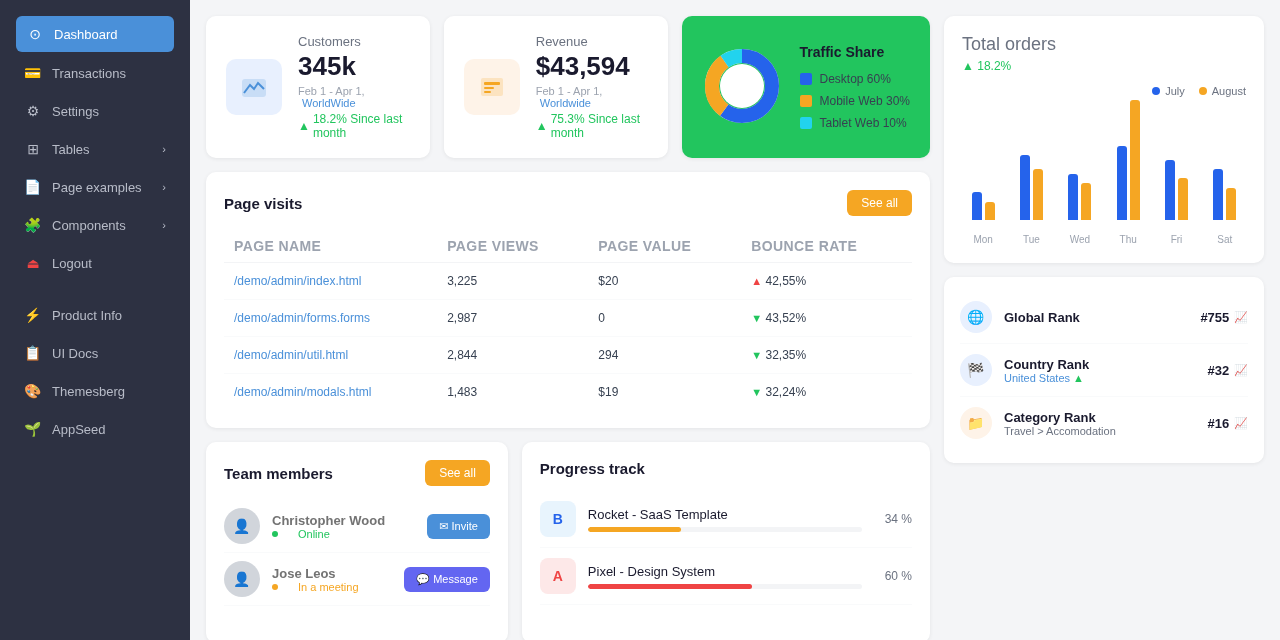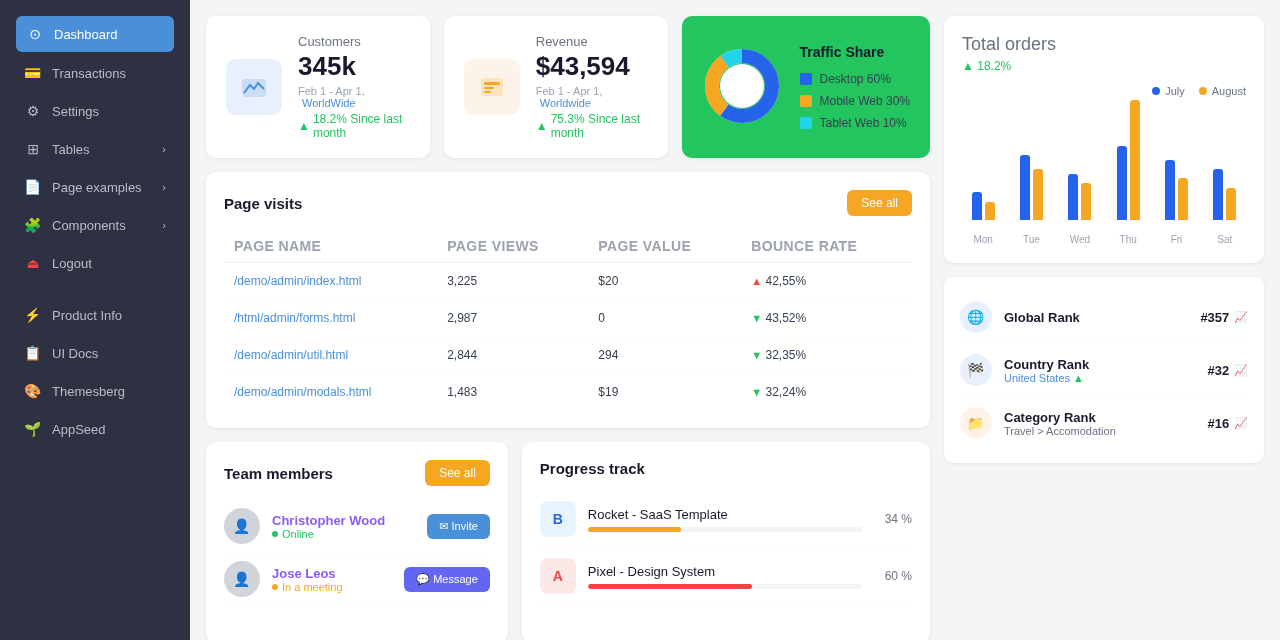--- a/index.html
+++ b/index.html
@@ -56,22 +56,22 @@
     .bottom-row { display: flex; gap: 14px; }
     .team-card { flex: 1; background: #fff; border-radius: 10px; padding: 18px; box-shadow: 0 1px 4px rgba(0,0,0,0.07); }
     .progress-card { flex: 1.4; background: #fff; border-radius: 10px; padding: 18px; box-shadow: 0 1px 4px rgba(0,0,0,0.07); }
 
     .team-header { display: flex; align-items: center; justify-content: space-between; margin-bottom: 14px; }
     .team-title { font-size: 15px; font-weight: 600; color: #1a1a2e; }
     .team-member { display: flex; align-items: center; gap: 12px; padding: 8px 0; border-bottom: 1px solid #f9fafb; }
     .team-member:last-child { border-bottom: none; }
     .avatar { width: 36px; height: 36px; border-radius: 50%; background: #d1d5db; overflow: hidden; flex-shrink: 0; display: flex; align-items: center; justify-content: center; font-size: 14px; }
     .member-info { flex: 1; }
-    .member-name { font-size: 13px; font-weight: 600; color: #8b5cf6; }
-    .member-status { font-size: 11px; display: flex; align-items: center; gap: 4px; }
+    .member-name { font-size: 13px; font-weight: 600; color: #737373; }
+    .member-status { font-size: 11px; display: flex; align-items: center; gap: 20px; }
     .status-dot { width: 6px; height: 6px; border-radius: 50%; }
     .btn-invite { background: #4a90d9; color: #fff; border: none; border-radius: 6px; padding: 6px 12px; font-size: 11px; cursor: pointer; display: flex; align-items: center; gap: 4px; }
     .btn-message { background: #6366f1; color: #fff; border: none; border-radius: 6px; padding: 6px 12px; font-size: 11px; cursor: pointer; display: flex; align-items: center; gap: 4px; }
 
     
     .progress-title { font-size: 15px; font-weight: 600; color: #1a1a2e; margin-bottom: 14px; }
     .progress-item { display: flex; align-items: center; gap: 12px; padding: 10px 0; border-bottom: 1px solid #f9fafb; }
     .progress-item:last-child { border-bottom: none; }
     .progress-icon { width: 36px; height: 36px; border-radius: 8px; display: flex; align-items: center; justify-content: center; font-size: 14px; font-weight: 700; flex-shrink: 0; }
     .progress-info { flex: 1; }
@@ -265,21 +265,21 @@
             </tr>
           </thead>
           <tbody id="page-visits-tbody">
           <tr>
     <td style="color:#4a90d9;">/demo/admin/index.html</td>
     <td>3,225</td>
     <td>$20</td>
     <td><span class="arrow-up">▲</span> 42,55%</td>
   </tr>
               <tr>
-    <td style="color:#4a90d9;">/html/admin/forms.html</td>
+    <td style="color:#4a90d9;">/demo/admin/forms.forms</td>
     <td>2,987</td>
     <td>0</td>
     <td><span class="arrow-down">▼</span> 43,52%</td>
   </tr>
               <tr>
     <td style="color:#4a90d9;">/demo/admin/util.html</td>
     <td>2,844</td>
     <td>294</td>
     <td><span class="arrow-down">▼</span> 32,35%</td>
   </tr>
@@ -429,21 +429,21 @@
           </div>
       </div>
 
       <div class="rank-card">
         <div class="rank-item">
           <div class="rank-icon" style="background:#e8f0fe;">🌐</div>
           <div class="rank-info">
             <div class="rank-label">Global Rank</div>
           </div>
           <div class="rank-value">
-            <span>#357</span>
+            <span>#755</span>
             <span class="rank-trend">📈</span>
           </div>
         </div>
         <div class="rank-item">
           <div class="rank-icon" style="background:#e8f0fe;">🏁</div>
           <div class="rank-info">
             <div class="rank-label">Country Rank</div>
             <div class="rank-sublabel">
               <span style="color:#4a90d9; font-size:11px;">United States</span>
               <span style="color:#22c55e; font-size:11px;"> ▲</span>

